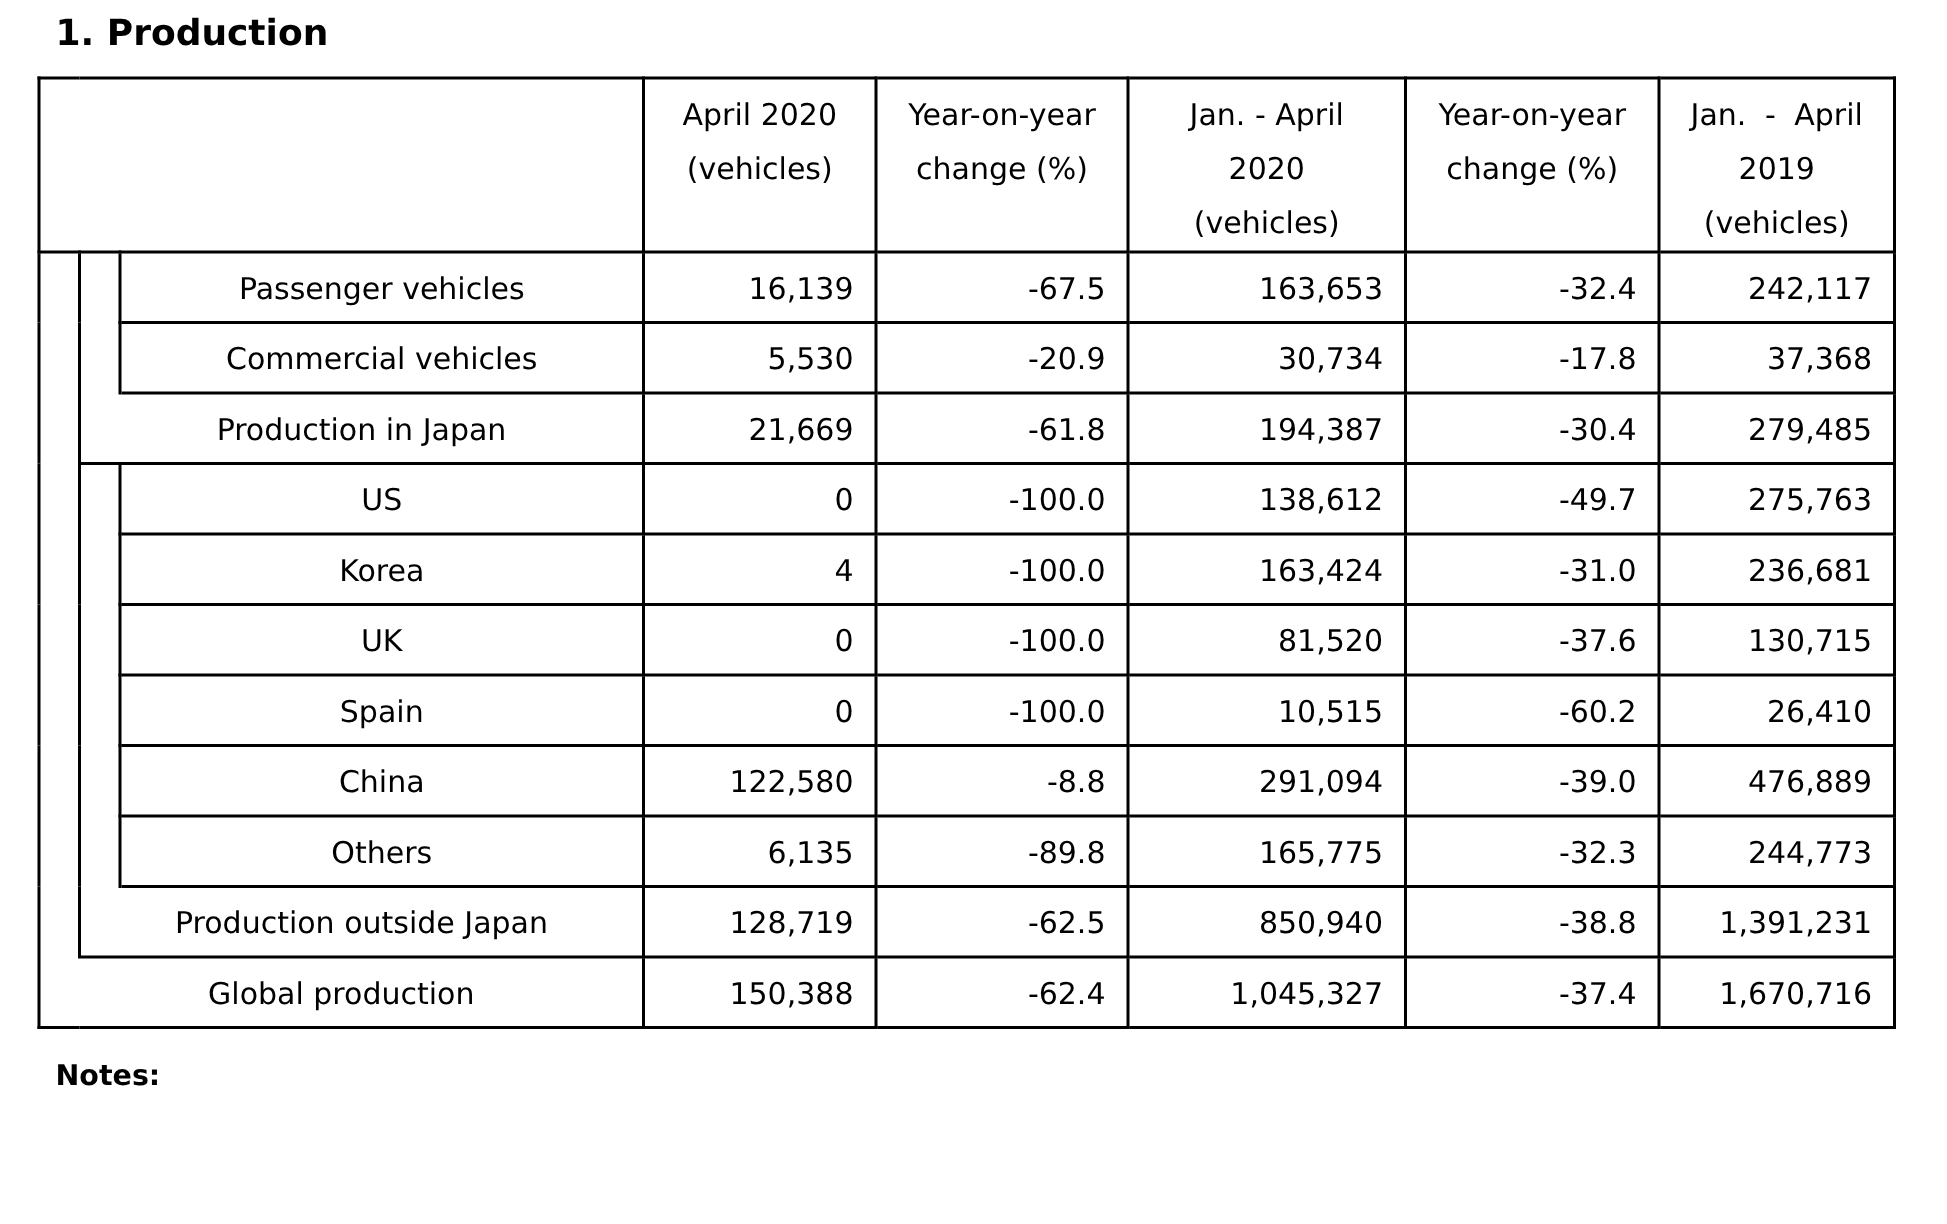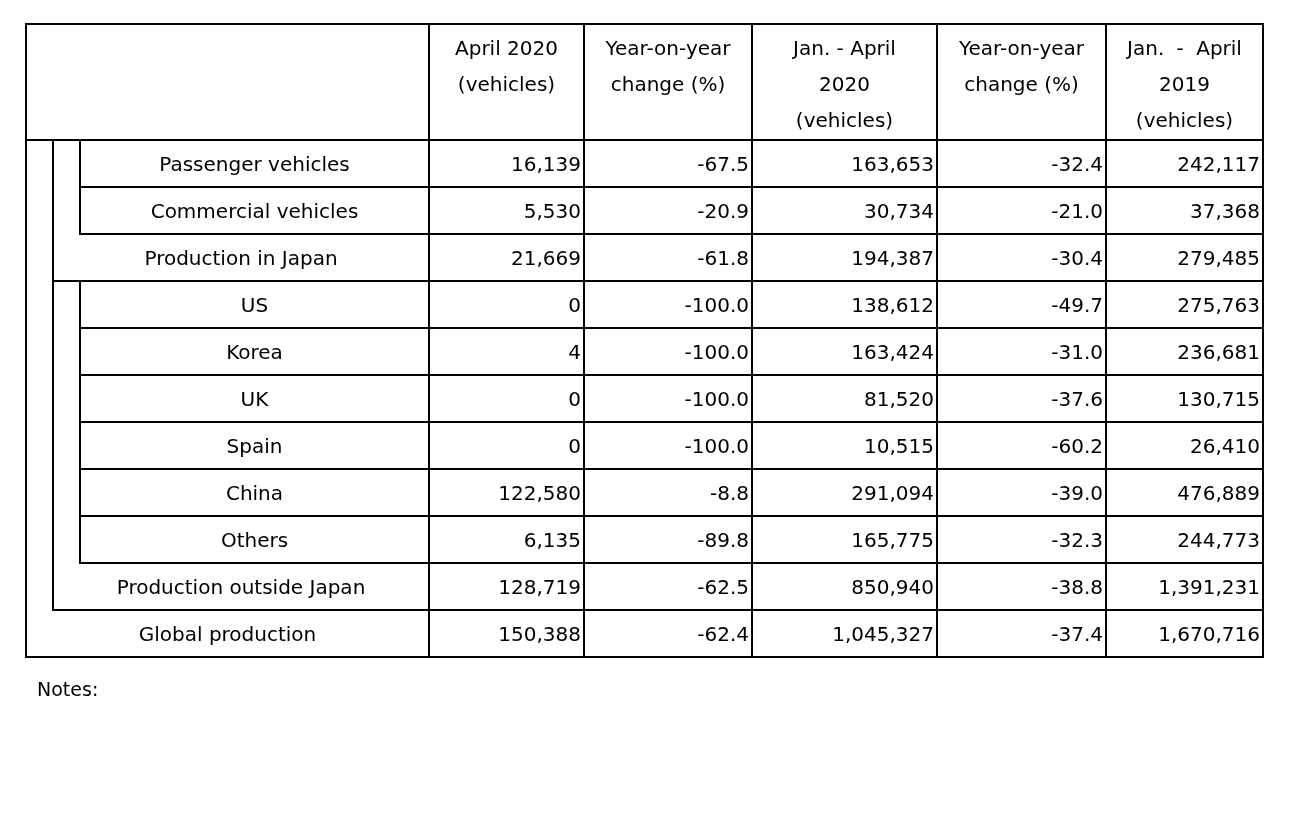--- a/index.html
+++ b/index.html
@@ -40,37 +40,39 @@
   td.hcell {
     vertical-align: top;
     text-align: center;
     padding-top: 5px;
   }
   td.hcell .hline { line-height: 36px; }
   .wide { word-spacing: 6px; }
   td.labelcell { text-align: center; }
   td.numcell {
     text-align: right;
-    padding-right: 2px;
+    padding-right: 14px;
   }
   td.strip { padding: 0; }
   .nb { border-bottom: none !important; }
   .nt { border-top: none !important; }
   .notes {
     margin: 13px 12px 0 12px;
     font-size: 19px;
     line-height: 37px;
+    font-weight: bold;
   }
   .notes div { white-space: nowrap; }
 </style>
 </head>
 <body>
 
 <div class="page">
 
+  <h1 class="title">1. Production</h1>
 
   <table class="prod">
     <colgroup>
       <col style="width:27px">
       <col style="width:27px">
       <col style="width:349px">
       <col style="width:155px">
       <col style="width:168px">
       <col style="width:185px">
       <col style="width:169px">
@@ -113,21 +115,21 @@
       <td class="numcell">163,653</td>
       <td class="numcell">-32.4</td>
       <td class="numcell">242,117</td>
     </tr>
 
     <tr class="data">
       <td class="labelcell">Commercial vehicles</td>
       <td class="numcell">5,530</td>
       <td class="numcell">-20.9</td>
       <td class="numcell">30,734</td>
-      <td class="numcell">-21.0</td>
+      <td class="numcell">-17.8</td>
       <td class="numcell">37,368</td>
     </tr>
 
     <tr class="data">
       <td class="labelcell nt" colspan="2">Production in Japan</td>
       <td class="numcell">21,669</td>
       <td class="numcell">-61.8</td>
       <td class="numcell">194,387</td>
       <td class="numcell">-30.4</td>
       <td class="numcell">279,485</td>

